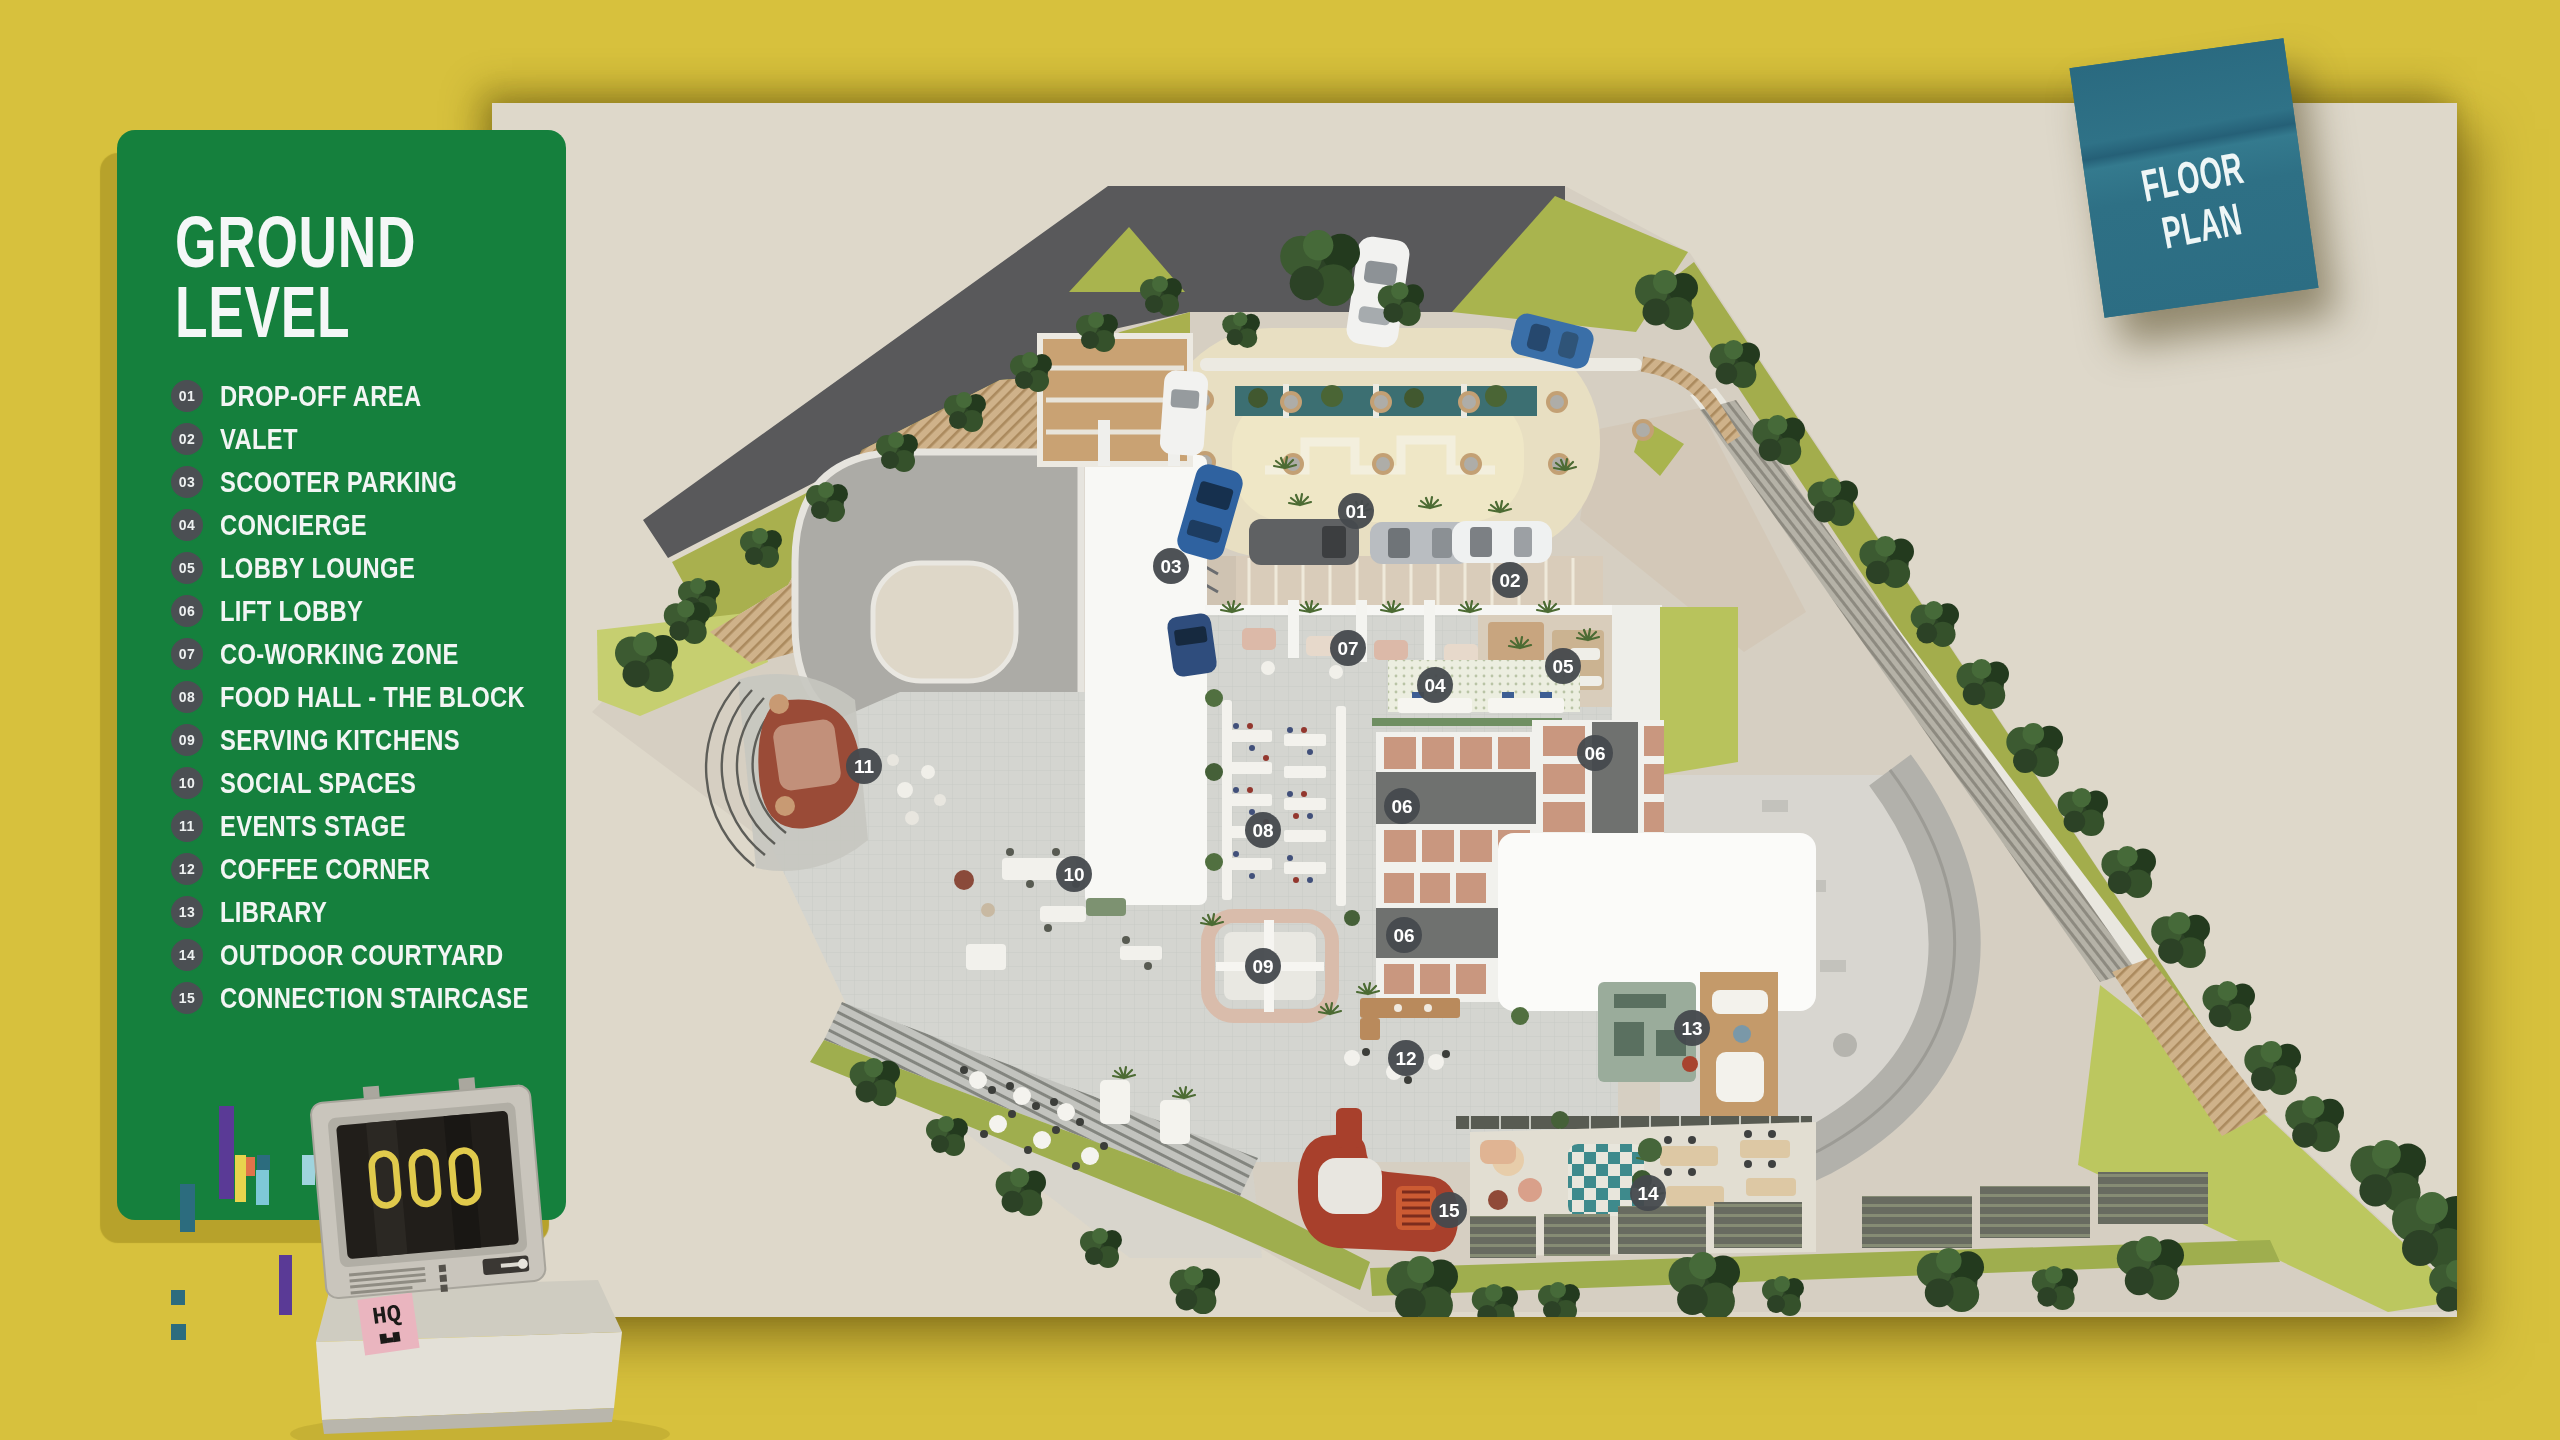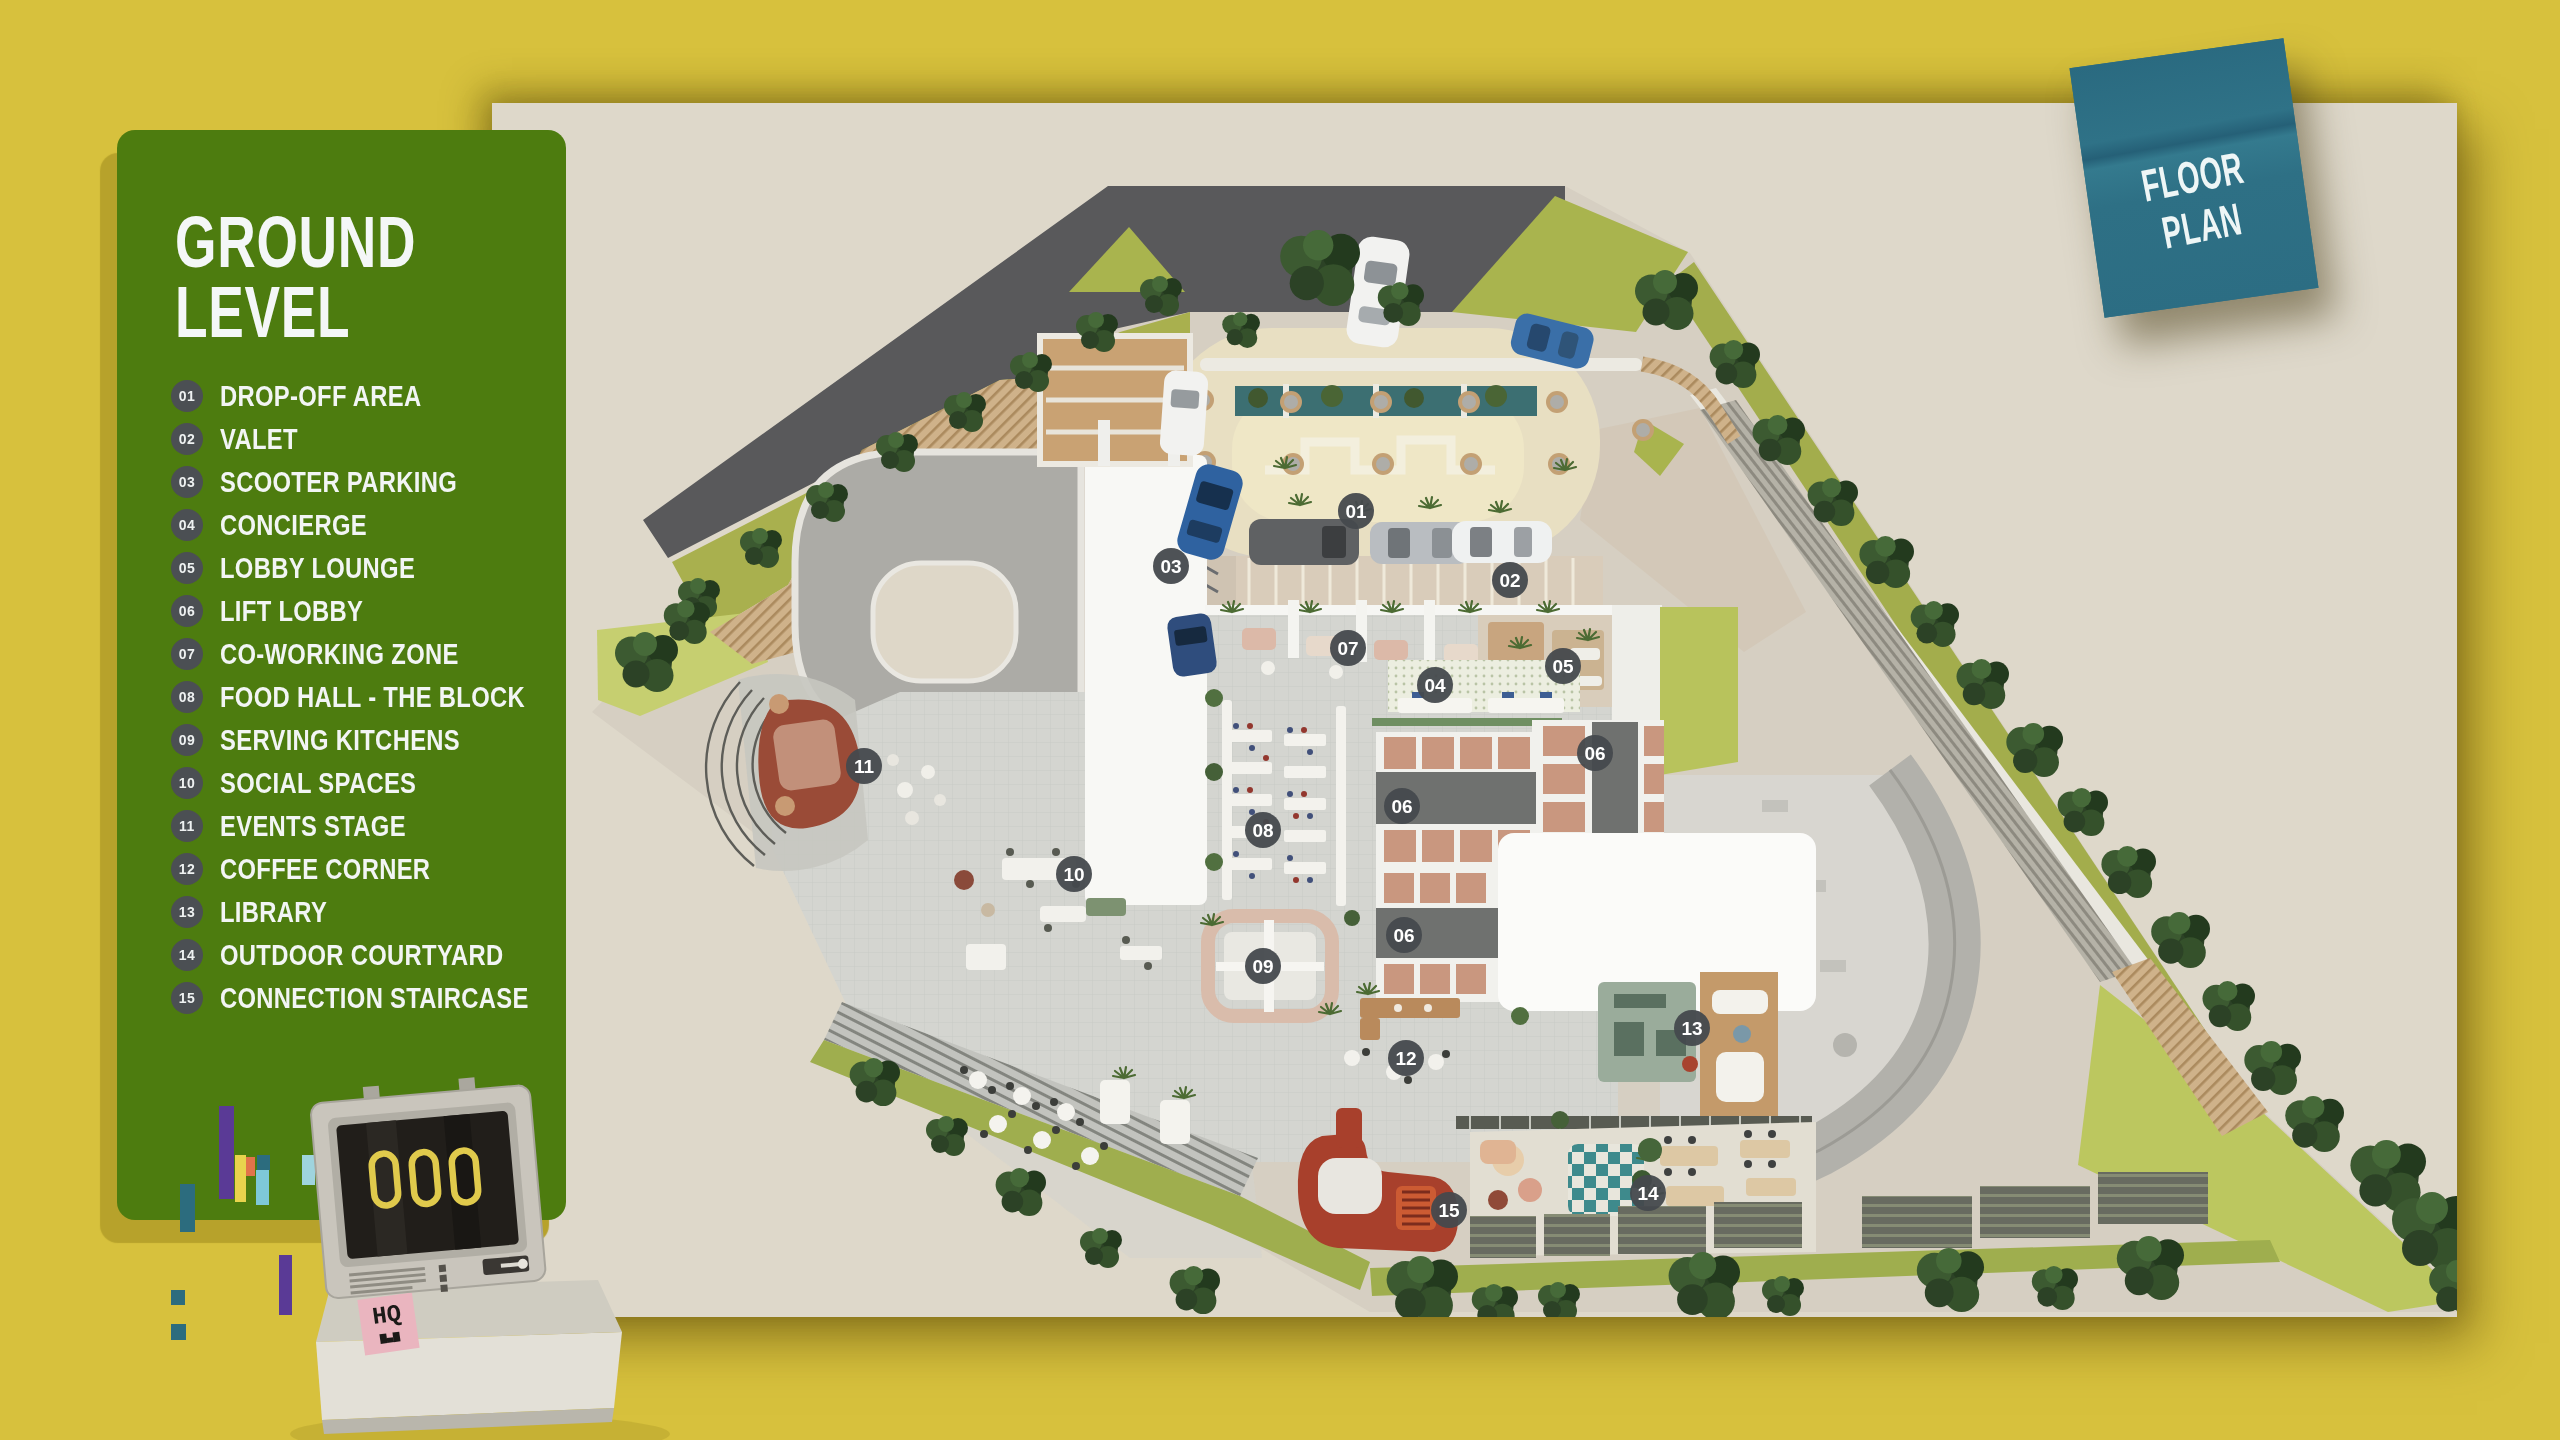--- a/index.html
+++ b/index.html
@@ -1,18 +1,18 @@
 <!DOCTYPE html>
 <html><head>
 <meta charset="utf-8">
 <style>
 html,body{margin:0;padding:0;width:2560px;height:1440px;overflow:hidden;background:#d7c13d;font-family:"Liberation Sans",sans-serif;}
 #page{position:absolute;left:0;top:0;width:2560px;height:1440px;}
 #canvasb{position:absolute;left:492px;top:103px;width:1965px;height:1214px;background:#ded8ca;box-shadow:20px 26px 48px rgba(96,79,12,.55),-14px -14px 34px rgba(96,79,12,.4),0 0 22px rgba(96,79,12,.3);}
-#panel{position:absolute;left:117px;top:130px;width:449px;height:1090px;background:#4d7c0f;box-shadow:-17px 23px 1px #b7a22b;border-radius:18px;}
+#panel{position:absolute;left:117px;top:130px;width:449px;height:1090px;background:#15803d;box-shadow:-17px 23px 1px #b7a22b;border-radius:18px;}
 #ptitle{position:absolute;left:58px;top:77px;color:#f4f7f7;font-weight:bold;font-size:73px;line-height:70px;letter-spacing:1px;transform:scaleX(.73);transform-origin:0 0;white-space:nowrap;}
 .litem{position:absolute;left:0;height:34px;width:449px;}
 .lbadge{position:absolute;left:54px;top:1px;width:32px;height:32px;border-radius:50%;background:#4b4f53;color:#eef1f1;font-size:14px;font-weight:bold;text-align:center;line-height:32px;letter-spacing:.5px;}
 .ltext{position:absolute;left:103px;top:0;height:34px;line-height:34px;color:#f2f5f4;font-size:29px;font-weight:bold;letter-spacing:.4px;transform:scaleX(.82);transform-origin:0 0;white-space:nowrap;}
 #sticker{position:absolute;left:2086px;top:52px;width:216px;height:252px;background:#2e7085;transform:rotate(-8deg);box-shadow:14px 30px 38px rgba(70,58,18,.5);}
 #sticker .fold{position:absolute;left:0;top:0;width:100%;height:100%;
  background:linear-gradient(178deg,#2a6a80 0%,#2f7287 30%,#256077 36%,#347a8e 40%,#2e7085 55%,#2c6d83 100%);}
 #stext{position:absolute;left:0;top:100px;width:100%;text-align:center;color:#eef6f6;font-weight:bold;font-size:45px;line-height:50px;letter-spacing:1px;transform:rotate(-3deg) scaleX(.63);}
 svg{position:absolute;left:0;top:0;}
 </style>

